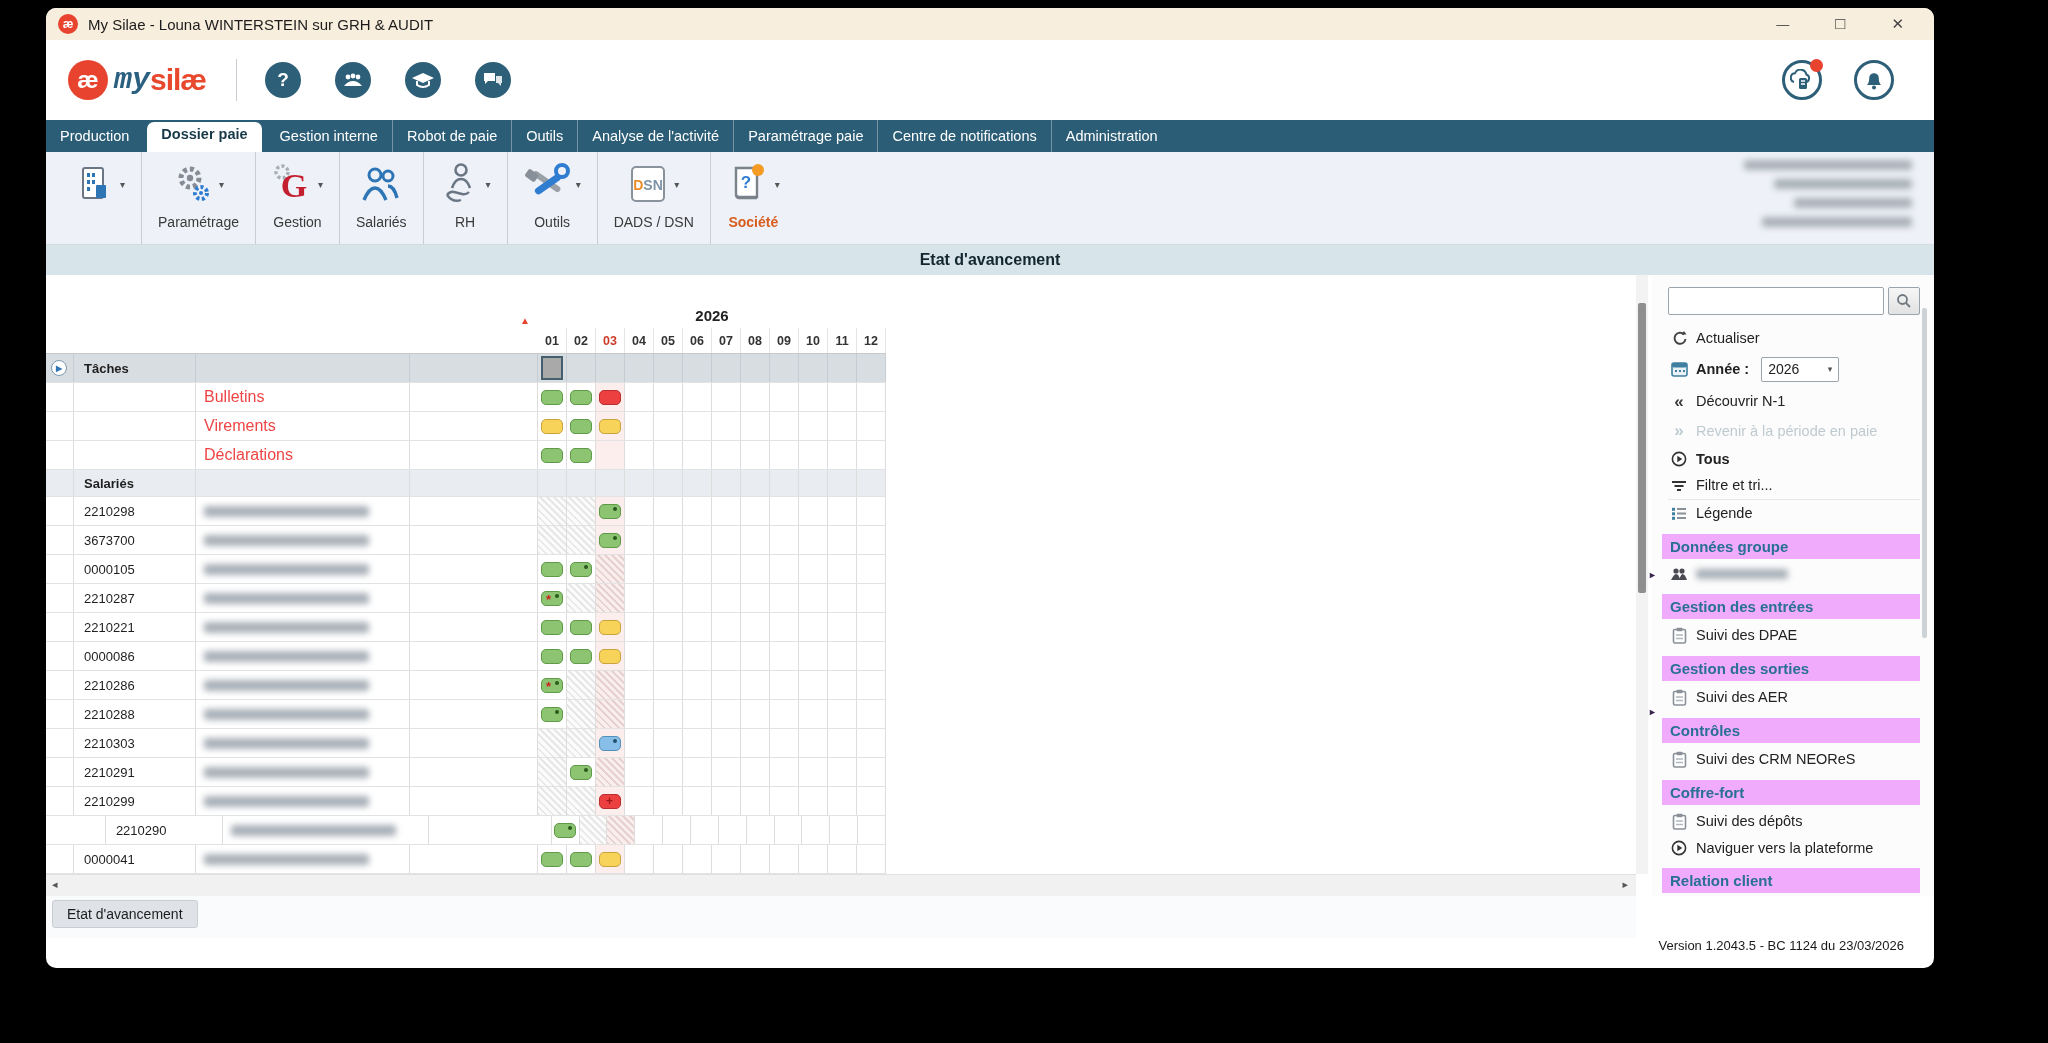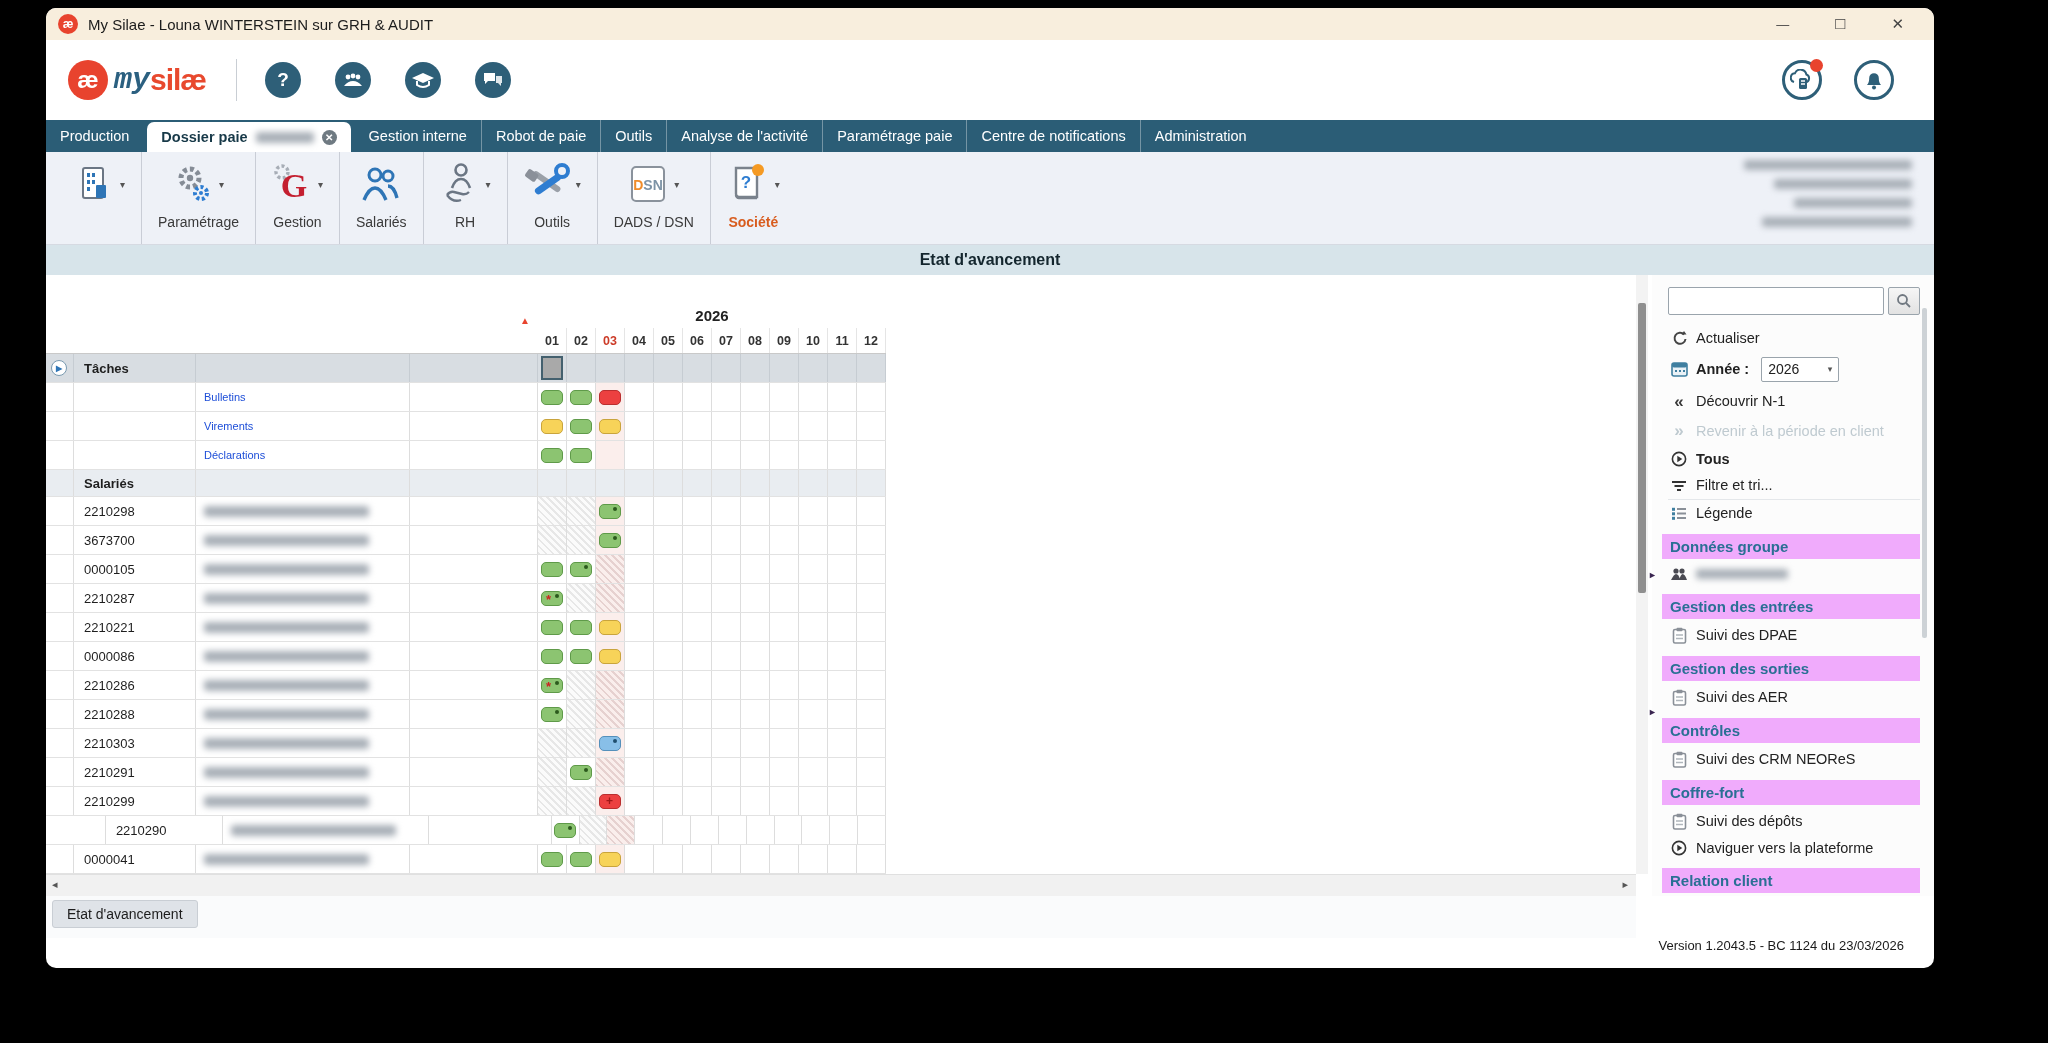--- a/index.html
+++ b/index.html
@@ -36,21 +36,21 @@
   .ricon { width:40px; height:40px; border-radius:50%; border:3px solid #2e5f78; background:#fff;
            display:flex; align-items:center; justify-content:center; position:relative; }
   .badge-dot { position:absolute; top:-4px; right:-4px; width:13px; height:13px; border-radius:50%; background:#e8432e; }
 
   
   .navtabs { position:absolute; left:0; top:112px; width:100%; height:32px; background:#2b5d76;
              display:flex; align-items:flex-end; color:#fff; font-size:14.5px; }
   .ntab { padding:6px 14px; display:flex; align-items:center; gap:8px; white-space:nowrap; height:32px; }
   .ntab + .ntab { border-left:1px solid rgba(255,255,255,.35); }
   .ntab.active { background:#fff; color:#173948; border-radius:7px 7px 0 0; border-left:none; height:30px;
-                 font-weight:bold; padding:12px 14px; margin:0 4px; }
+                 font-weight:bold; padding:4px 14px; margin:0 4px;flex-direction:column; }
   .ntab.active + .ntab { border-left:none; }
   .tab-close { width:15px; height:15px; border-radius:50%; background:#6f7a82; color:#fff; font-size:10px;
                display:flex; align-items:center; justify-content:center; }
   .blurbar { background:#a9b0b8; border-radius:3px; filter:blur(3px); display:inline-block; }
 
   
   .toolbar { position:absolute; left:0; top:144px; width:100%; height:93px; background:#eef1f7;
              border-bottom:1px solid #d6dae2; display:flex; align-items:stretch; padding-left:14px; }
   .tgroup { display:flex; flex-direction:column; align-items:center; justify-content:flex-start;
             padding:8px 16px 4px; position:relative; min-width:78px; }
@@ -64,21 +64,21 @@
   
   .paneheader { position:absolute; left:0; top:237px; width:100%; height:30px; background:#d7e4ea;
                 display:flex; align-items:center; justify-content:center; font-size:16px; font-weight:bold; color:#14262e; }
 
   
   .gridarea { position:absolute; left:0; top:267px; width:1590px; height:599px; background:#fff; }
   .graypanel { position:absolute; left:840px; top:267px; width:750px; height:599px; background:#d2d2d2; }
   .grow { position:absolute; left:0; display:flex; width:840px; border-bottom:1px solid #e2e2e2; background:#fff; }
   .cA { width:28px; border-right:1px solid #ddd; position:relative; }
   .cID { width:122px; border-right:1px solid #ddd; font-size:13px; color:#1e1e1e; display:flex; align-items:center; padding-left:10px; }
-  .cName { width:214px; border-right:1px solid #ddd; display:flex; align-items:center; padding-left:8px; font-size:11px; color:#1d4ed8; }
+  .cName { width:214px; border-right:1px solid #ddd; display:flex; align-items:center; padding-left:8px; font-size:16px; color:#ef4444; }
   .cEmpty { width:128px; border-right:1px solid #ddd; }
   .mcell { width:29px; border-right:1px solid #ddd; display:flex; align-items:center; justify-content:center; position:relative; }
   .mcell.cur { background:#fbeeec; }
   .mcell.hatch { background:#fbfbfb; background-image:repeating-linear-gradient(45deg, #e7e7e7 0 2px, transparent 2px 5px); }
   .mcell.cur.hatch { background:#faeeec; background-image:repeating-linear-gradient(45deg, rgba(190,150,150,.33) 0 2px, transparent 2px 5px); }
   .yearrow { position:absolute; left:0; top:0; width:840px; height:53px; background:#fff; }
   .yearlabel { position:absolute; left:492px; width:348px; bottom:4px; text-align:center; font-size:15px; font-weight:bold; color:#222; }
   .redtri { position:absolute; left:474px; bottom:2px; font-size:10px; color:#e8432e; }
   .monthrow { position:absolute; left:0; top:53px; width:840px; height:26px; display:flex; border-bottom:1px solid #c9c9c9; background:#fff; }
   .monthrow .mh { width:29px; margin-left:0; display:flex; align-items:center; justify-content:center;
@@ -837,21 +837,21 @@
         <div class="sb-item">
           <span class="ic">
             <span style="font-size:17px;color:#3a3a3a;font-weight:bold;">«</span>
           </span>
           <span>Découvrir N-1</span>
         </div>
         <div class="sb-item disabled">
           <span class="ic">
             <span style="font-size:17px;color:#bfcad0;font-weight:bold;">»</span>
           </span>
-          <span>Revenir à la période en client</span>
+          <span>Revenir à la période en paie</span>
         </div>
         <div class="sb-item bold">
           <span class="ic">
             <svg width="16" height="16" viewBox="0 0 16 16">
               <circle cx="8" cy="8" r="6.6" fill="none" stroke="#333" stroke-width="1.6"></circle>
               <polygon points="6.3,4.8 11.3,8 6.3,11.2" fill="#333"></polygon>
             </svg>
           </span>
           <span>Tous</span>
         </div>

